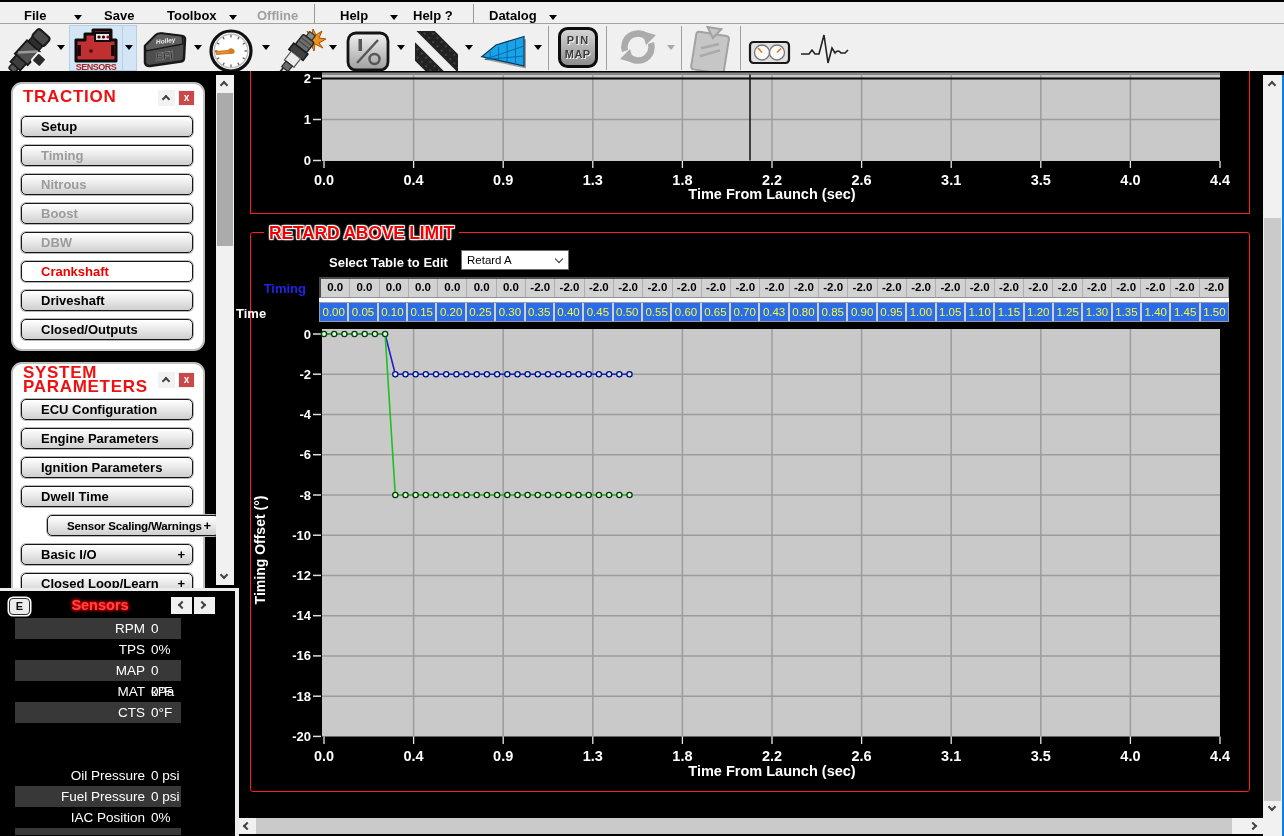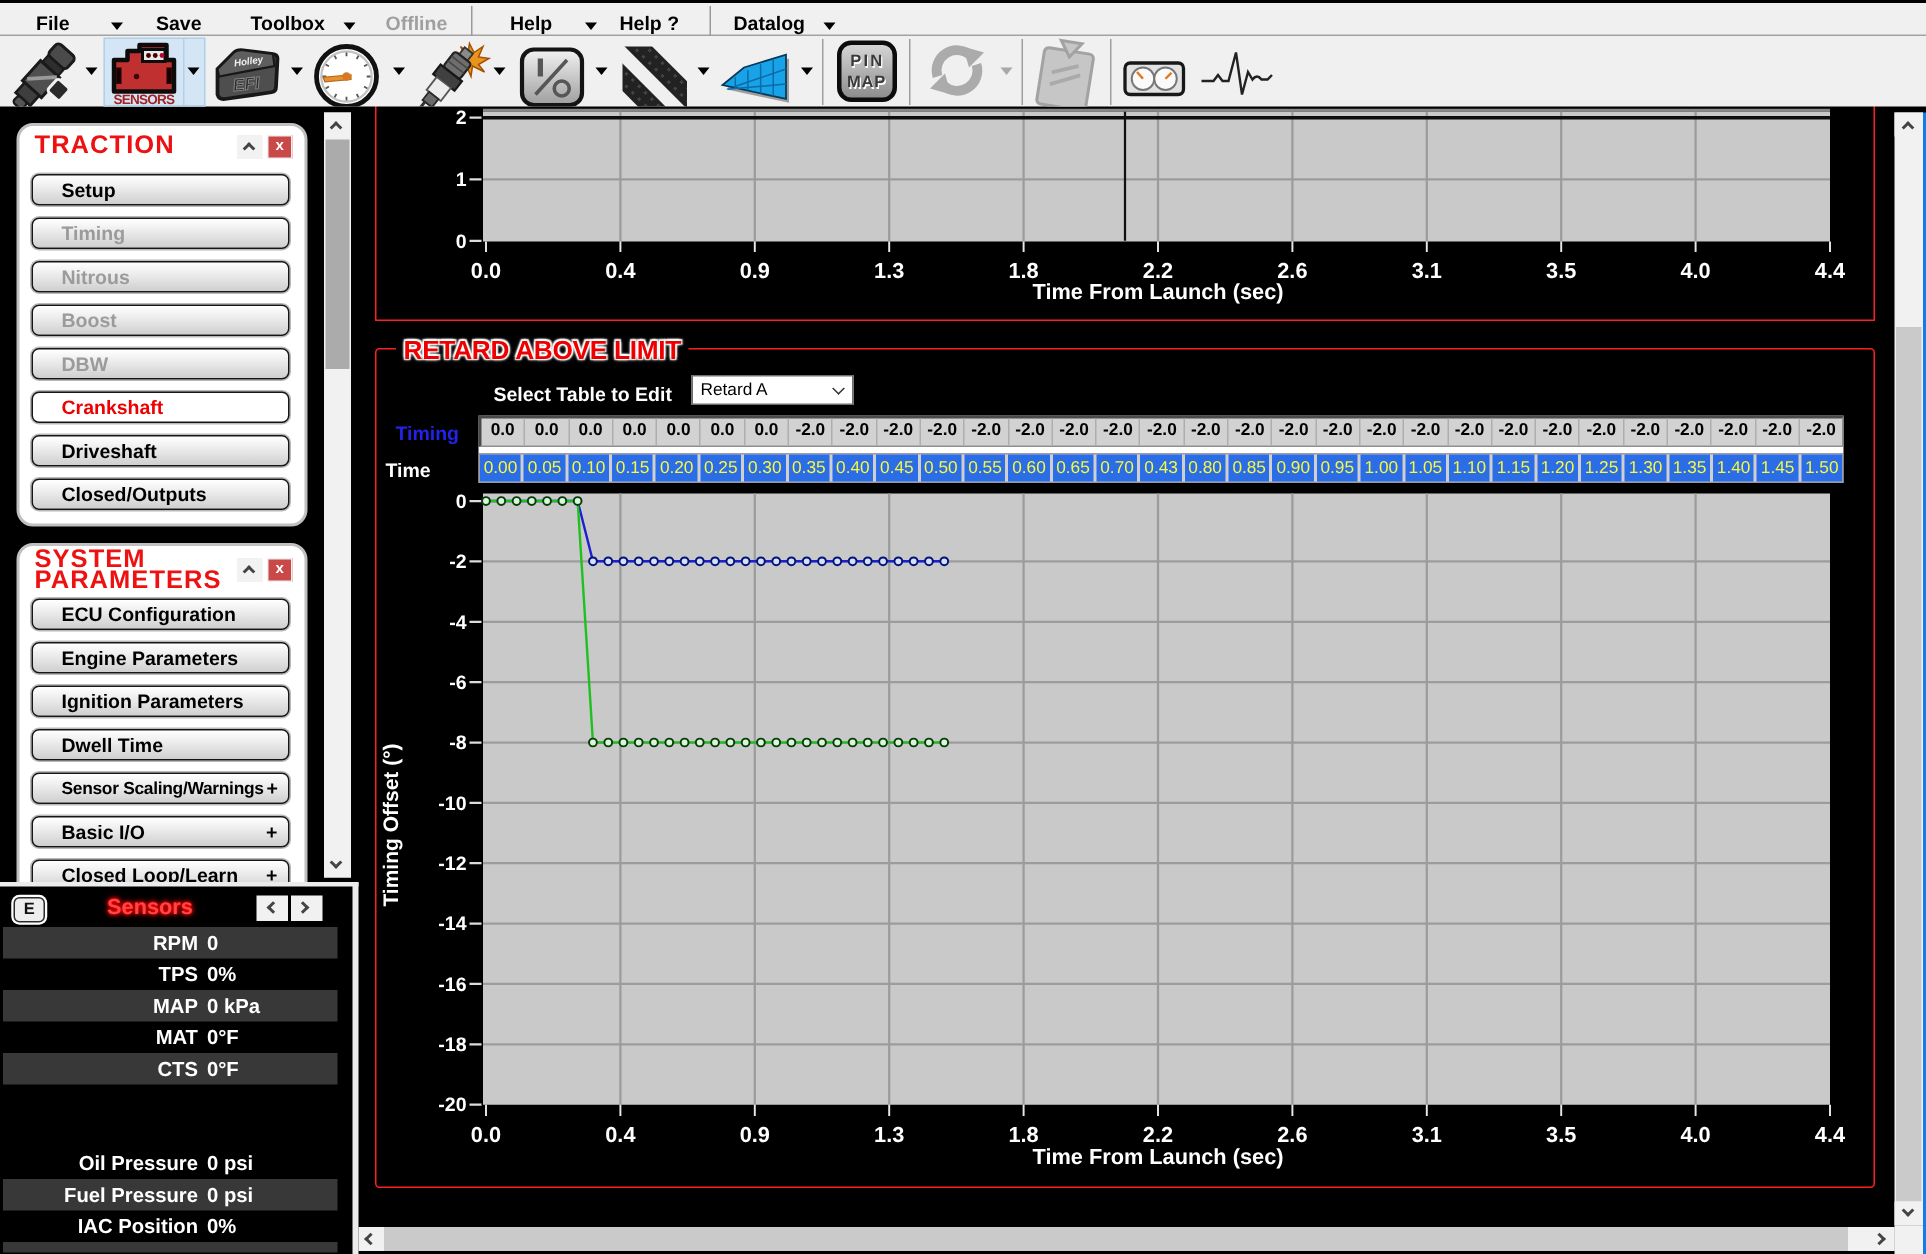--- a/index.html
+++ b/index.html
@@ -16,21 +16,21 @@
 .lpanel{position:absolute;left:11px;width:194px;background:#ffffff;border:2px solid #c0c0c0;border-radius:11px}
 .ptitle{position:absolute;left:10px;color:#ee1111;font-weight:bold;font-size:17px;line-height:13.5px;letter-spacing:0.7px}
 .lbtn{position:absolute;left:8px;width:172px;height:21px;border-radius:5px;background:linear-gradient(#ffffff,#ededed 40%,#cfcfcf);border:1px solid #161616;box-shadow:0 0 0 1px #b9b9b9;font-weight:bold;font-size:13px;line-height:19px;padding-left:19px;color:#000}
 .lbtn.dis{color:#9b9b9b}
 .lbtn.sel{background:#fff;color:#ee0000}
 .plus{position:absolute;right:7px;top:0}
 .pbtn{position:absolute;width:17px;height:16px;background:#f2f2f2}
 .pbtn.x{background:#c94848;border:1px solid #f0f0f0;color:#fff;font-weight:bold;font-size:10px;text-align:center;line-height:13px}
 .chev{position:absolute;width:6px;height:6px;border:solid #444;border-width:2px 2px 0 0;display:inline-block}
 .up{transform:rotate(-45deg);left:4.5px;top:6px}
-.srow{position:absolute;left:2px;width:223px;height:21px;color:#fff;font-weight:bold;font-size:13.5px;line-height:21px}
+.srow{position:absolute;left:15px;width:166px;height:21px;color:#fff;font-weight:normal;font-size:13.5px;line-height:21px}
 .srow .sl{position:absolute;left:0;width:130px;text-align:right;display:inline-block}
 .srow .sv{position:absolute;left:136px}
 .scroll{background:#f1f1f1}
 .sbtn{position:absolute;background:#f1f1f1}
 #rtitle{position:absolute;left:264px;top:223px;background:#000;padding:0 5px;color:#ee0000;font-weight:bold;font-size:17.5px;letter-spacing:-0.2px;text-shadow:-1px -1px 1px #fff,1px -1px 1px #fff,-1px 1px 1px #fff,1px 1px 1px #fff,0 0 3px #fff}
 .wlab{position:absolute;color:#fff;font-weight:bold;font-size:13px}
 #dropdown{position:absolute;left:461px;top:250px;width:108px;height:20px;background:#fff;border:1px solid #6e6e6e;font-size:11.5px;line-height:18px;padding-left:5px;color:#000}
 #ddchev{position:absolute;right:6px;top:5px;width:6px;height:6px;border:solid #333;border-width:0 1.5px 1.5px 0;transform:rotate(45deg)}
 #timingrow{position:absolute;left:319px;top:277px;width:910px;height:21px;background:#d2d2d2;border-top:2px solid #4a4a4a;border-left:2px solid #4a4a4a;border-right:1px solid #909090;border-bottom:1px solid #909090;display:flex}
 #timingrow .c{flex:1;border-right:1px solid #aeaeae;text-align:center;font-weight:bold;font-size:11.5px;color:#000;line-height:17px}
@@ -219,21 +219,21 @@
 <div class="lpanel abs" style="top:362px;height:240px">
 <div class="ptitle" style="top:2px">SYSTEM<br>PARAMETERS</div>
 <div class="pbtn" style="left:145px;top:8px">
       <span class="chev up"></span>
     </div>
 <div class="pbtn x" style="left:165px;top:8px">x</div>
 <div class="lbtn" style="top:35px;">ECU Configuration</div>
 <div class="lbtn" style="top:64px;">Engine Parameters</div>
 <div class="lbtn" style="top:93px;">Ignition Parameters</div>
 <div class="lbtn" style="top:122px;">Dwell Time</div>
-<div class="lbtn" style="top:151px;font-size:11.6px;letter-spacing:-0.2px;">Sensor Scaling/Warnings<span class="plus" style="font-size:13px">+</span></div>
+<div class="lbtn" style="top:151px;font-size:11.6px;letter-spacing:-0.2px;margin-left:26px;">Sensor Scaling/Warnings<span class="plus" style="font-size:13px">+</span></div>
 <div class="lbtn" style="top:180px;">Basic I/O<span class="plus" style="font-size:13px">+</span></div>
 <div class="lbtn" style="top:209px;">Closed Loop/Learn<span class="plus" style="font-size:13px">+</span></div>
 </div>
 <div class="abs scroll" style="left:216px;top:75px;width:18px;height:510px"></div>
 <div class="abs" style="left:217px;top:93px;width:16px;height:153px;background:#ababab"></div>
 <div class="abs sbtn" style="left:216px;top:75px;width:18px;height:16px">
     <span class="chev" style="left:5px;top:7px;transform:rotate(-45deg)"></span>
   </div>
 <div class="abs sbtn" style="left:216px;top:569px;width:18px;height:16px">
     <span class="chev" style="left:5px;top:3px;transform:rotate(135deg)"></span>
@@ -280,21 +280,21 @@
       <span class="sv">0%</span>
     </div>
 <div class="srow" style="top:237px;background:#383838;height:7px"></div>
 </div>
 <div class="abs" style="left:250px;top:69px;width:1000px;height:145px;border:1px solid #fa2020"></div>
 <div class="abs" style="left:250px;top:232px;width:1000px;height:560px;border:1px solid #fa2020;border-radius:3px"></div>
 <div id="rtitle">RETARD ABOVE LIMIT</div>
 <div class="wlab" style="left:329px;top:255px">Select Table to Edit</div>
 <div id="dropdown">Retard A<span id="ddchev"></span></div>
 <div class="wlab" style="left:236px;top:281px;width:70px;text-align:right;color:#2222e8">Timing</div>
-<div class="wlab" style="left:236px;top:306px;width:72px;text-align:center">Time</div>
+<div class="wlab" style="left:236px;top:306px;width:72px;text-align:left">Time</div>
 <div id="timingrow">
 <div class="c">0.0</div>
 <div class="c">0.0</div>
 <div class="c">0.0</div>
 <div class="c">0.0</div>
 <div class="c">0.0</div>
 <div class="c">0.0</div>
 <div class="c">0.0</div>
 <div class="c">-2.0</div>
 <div class="c">-2.0</div>

